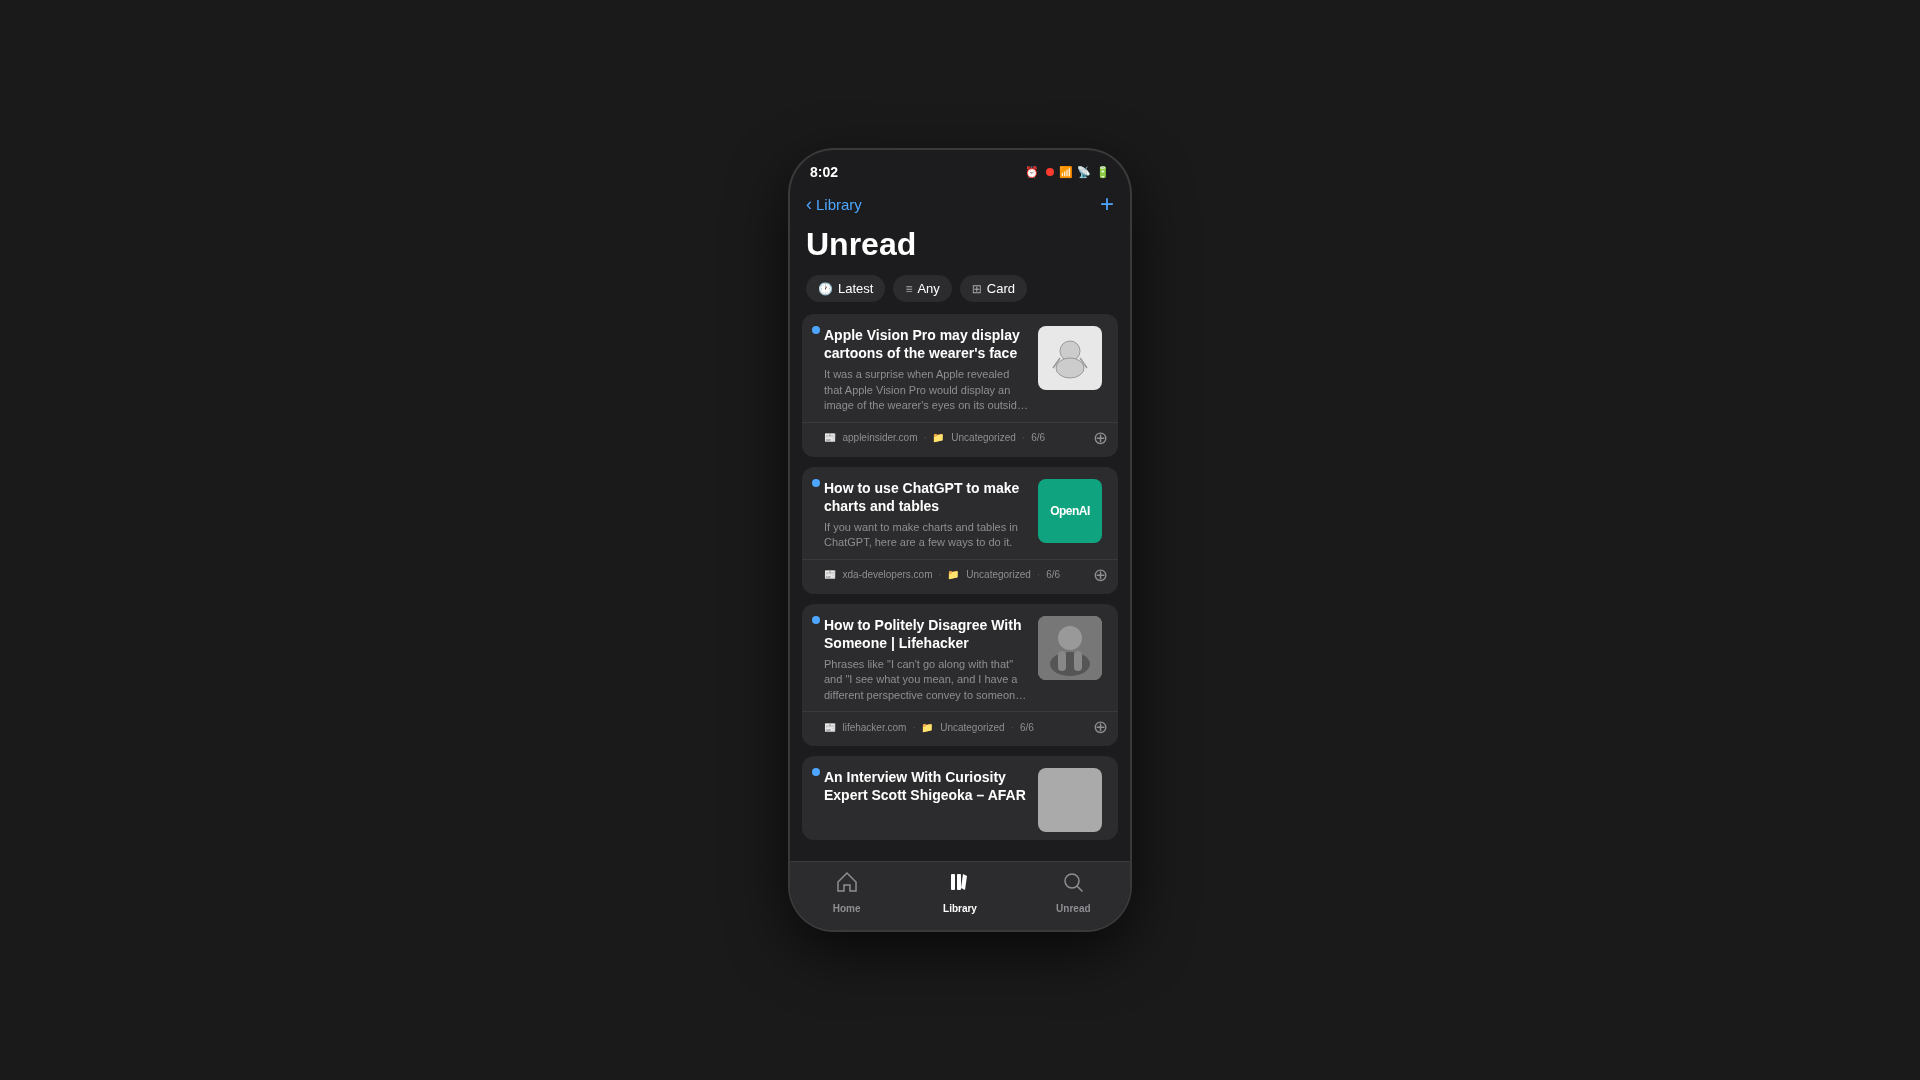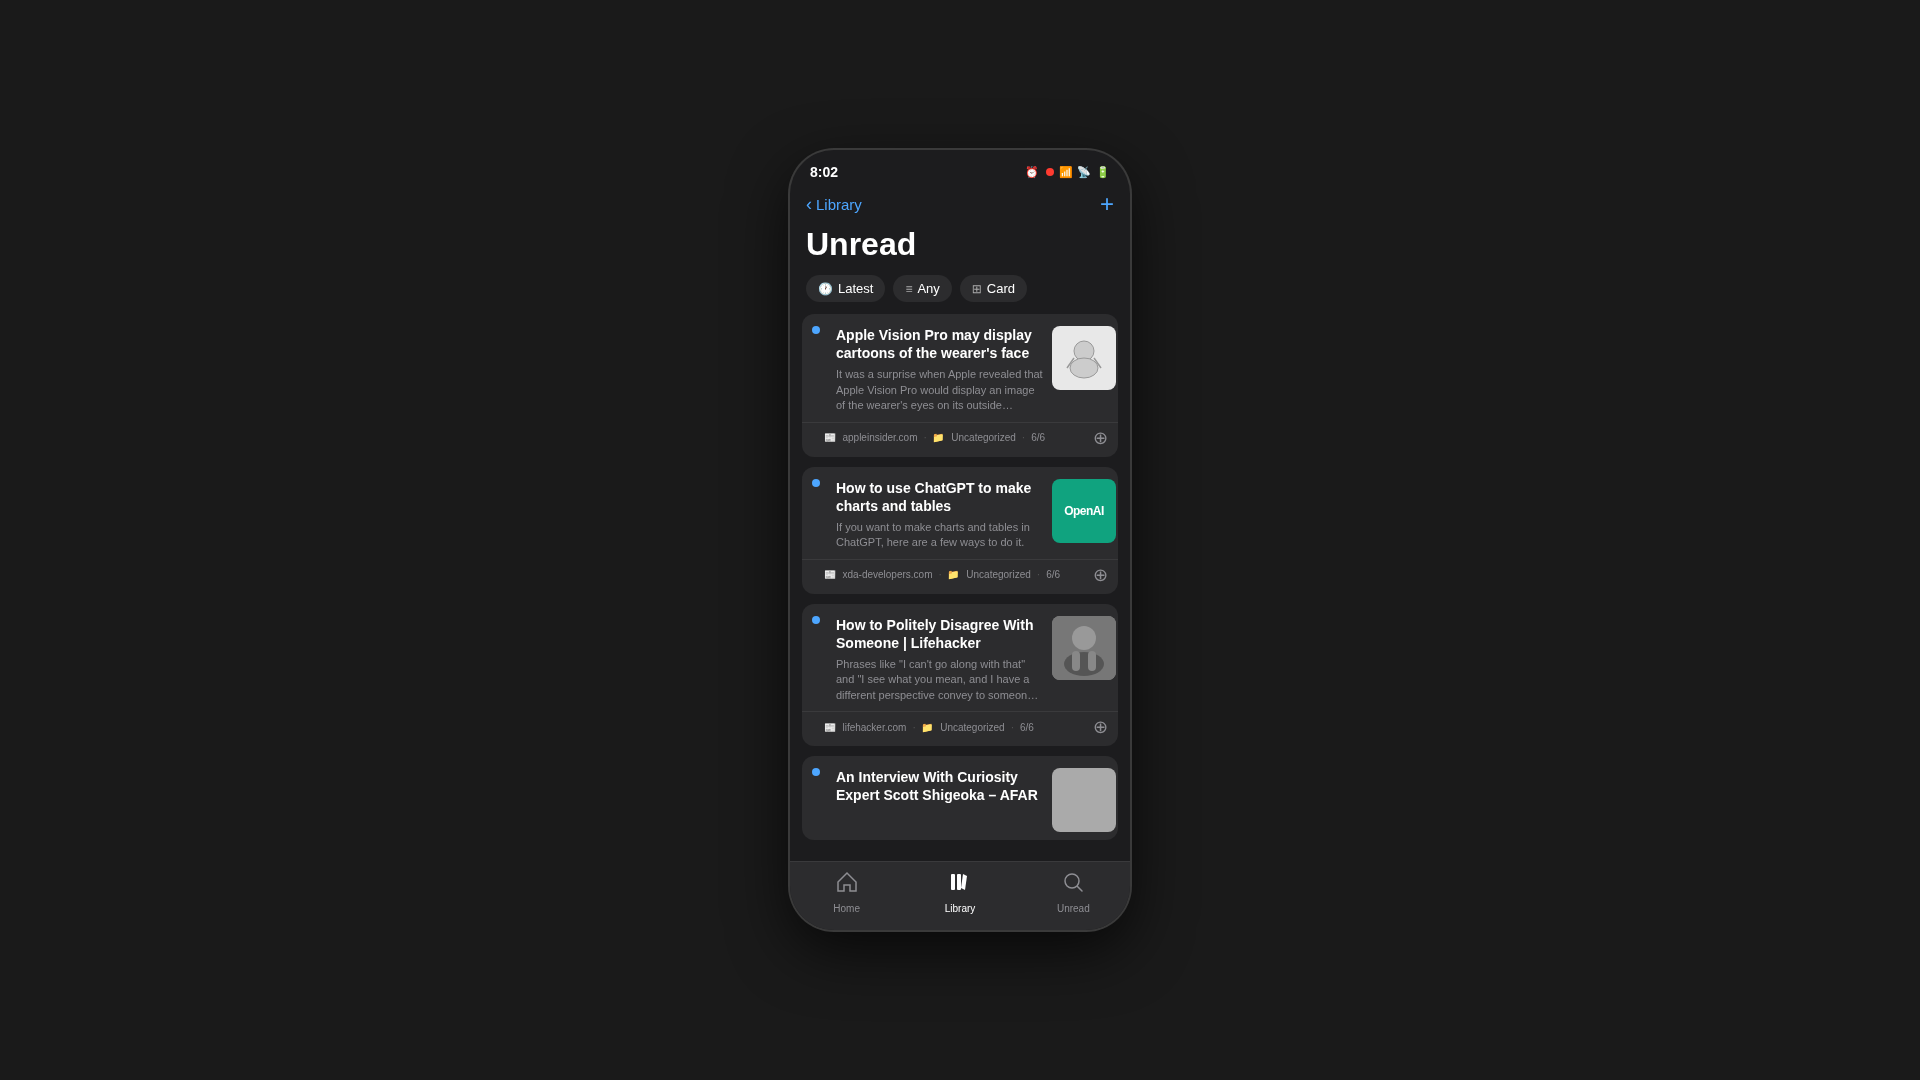--- a/index.html
+++ b/index.html
@@ -127,23 +127,22 @@
       width: 8px;
       height: 8px;
       background: #4da6ff;
       border-radius: 50%;
       position: absolute;
       top: 12px;
       left: 10px;
     }
     .article-content {
       display: flex;
-      padding: 12px 2px 8px 22px;
+      padding: 12px 16px 8px 22px;
       gap: 8px;
-      margin-left: 12px;
     }
     .article-text {
       flex: 1;
     }
     .article-title {
       font-size: 14px;
       font-weight: 600;
       color: #ffffff;
       line-height: 1.3;
       margin-bottom: 5px;
@@ -211,20 +210,21 @@
       font-size: 18px;
       font-weight: 300;
       cursor: pointer;
     }
     .bottom-nav {
       display: flex;
       background: #2c2c2e;
       border-top: 1px solid #3a3a3c;
       padding: 8px 0 16px 0;
       flex-shrink: 0;
+      font-weight: bold;
     }
     .nav-item {
       flex: 1;
       display: flex;
       flex-direction: column;
       align-items: center;
       gap: 3px;
       cursor: pointer;
     }
     .nav-item-icon {

